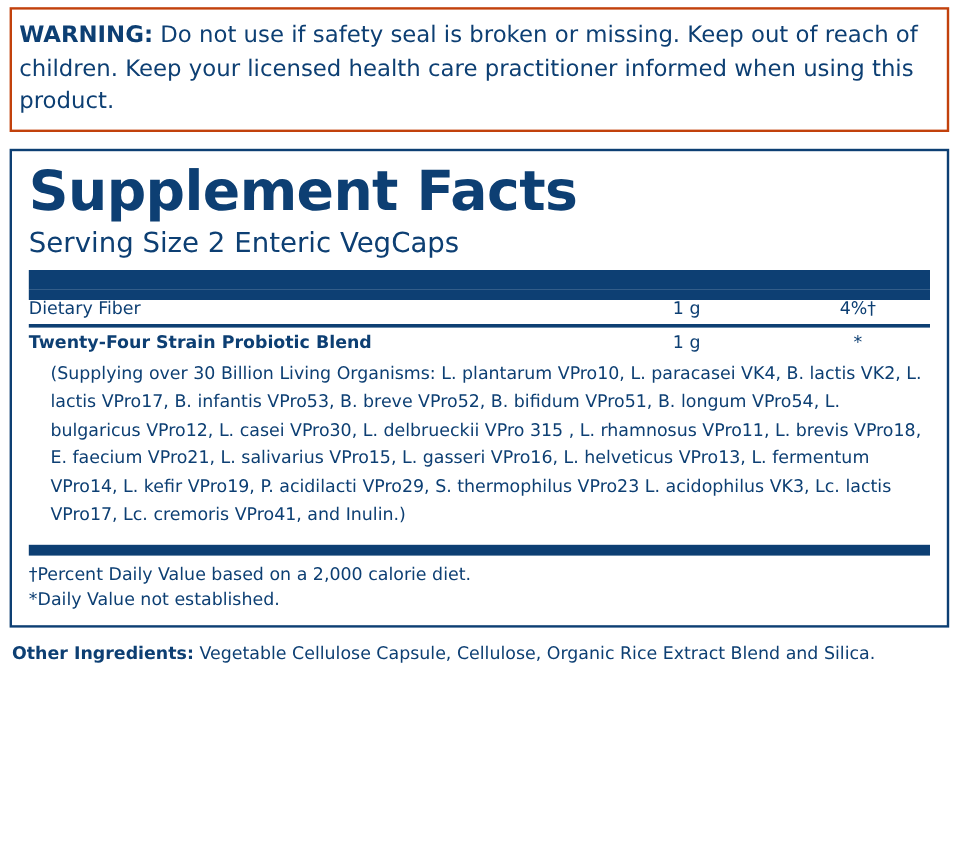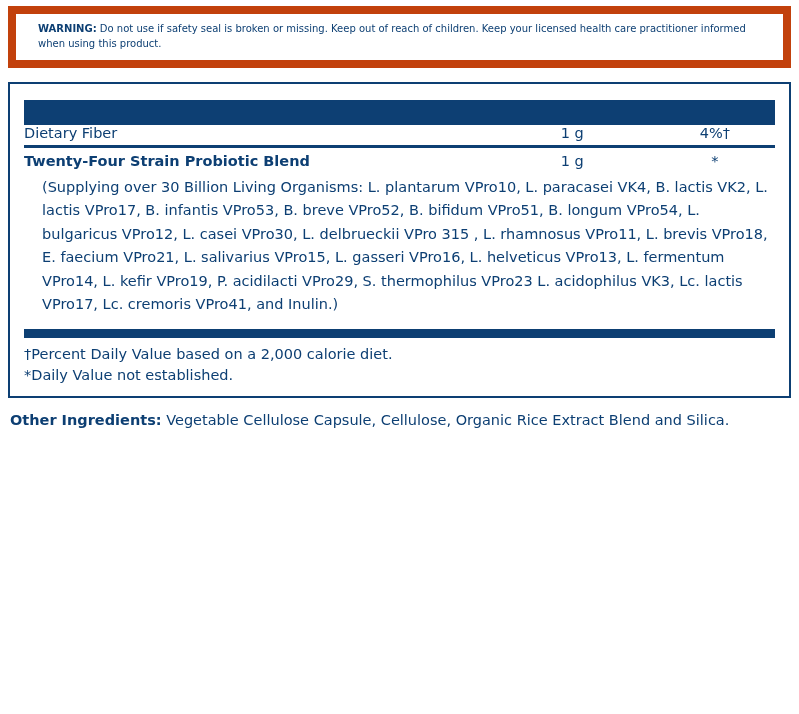--- a/index.html
+++ b/index.html
@@ -17,26 +17,26 @@
   .page {
     position: relative;
     width: 799px;
     height: 714px;
     box-sizing: border-box;
     padding: 0 8px;
   }
 
   
   .warning-box {
-    border: 8px solid #c2410c;
+    border: 2px solid #c2410c;
     box-sizing: border-box;
     margin: 6px 0 0 0;
-    padding: 8px 10px 9px 22px;
+    padding: 8px 10px 9px 6px;
     line-height: 1.45;
-    font-size: 10px;
+    font-size: 19px;
   }
   .warning-box .lead {
     font-weight: bold;
   }
 
   
   .directions {
     margin: 12px 2px 0 2px;
     font-size: 14.5px;
     line-height: 1.5;
@@ -137,22 +137,24 @@
 
 <div class="page">
 
   <div class="warning-box">
     <span class="lead">WARNING:</span><span> Do not use if safety seal is broken or missing. Keep out of reach of children. Keep your licensed health care practitioner informed when using this product.</span>
   </div>
 
 
   <div class="sf-panel">
 
+    <div class="sf-title">Supplement Facts</div>
 
     <div class="sf-serving">
+      <div>Serving Size 2 Enteric VegCaps</div>
     </div>
 
     <div class="rule-thick"></div>
 
 
     <div class="rule-med"></div>
 
     <table class="sf-table">
       <tbody>
       <tr>

